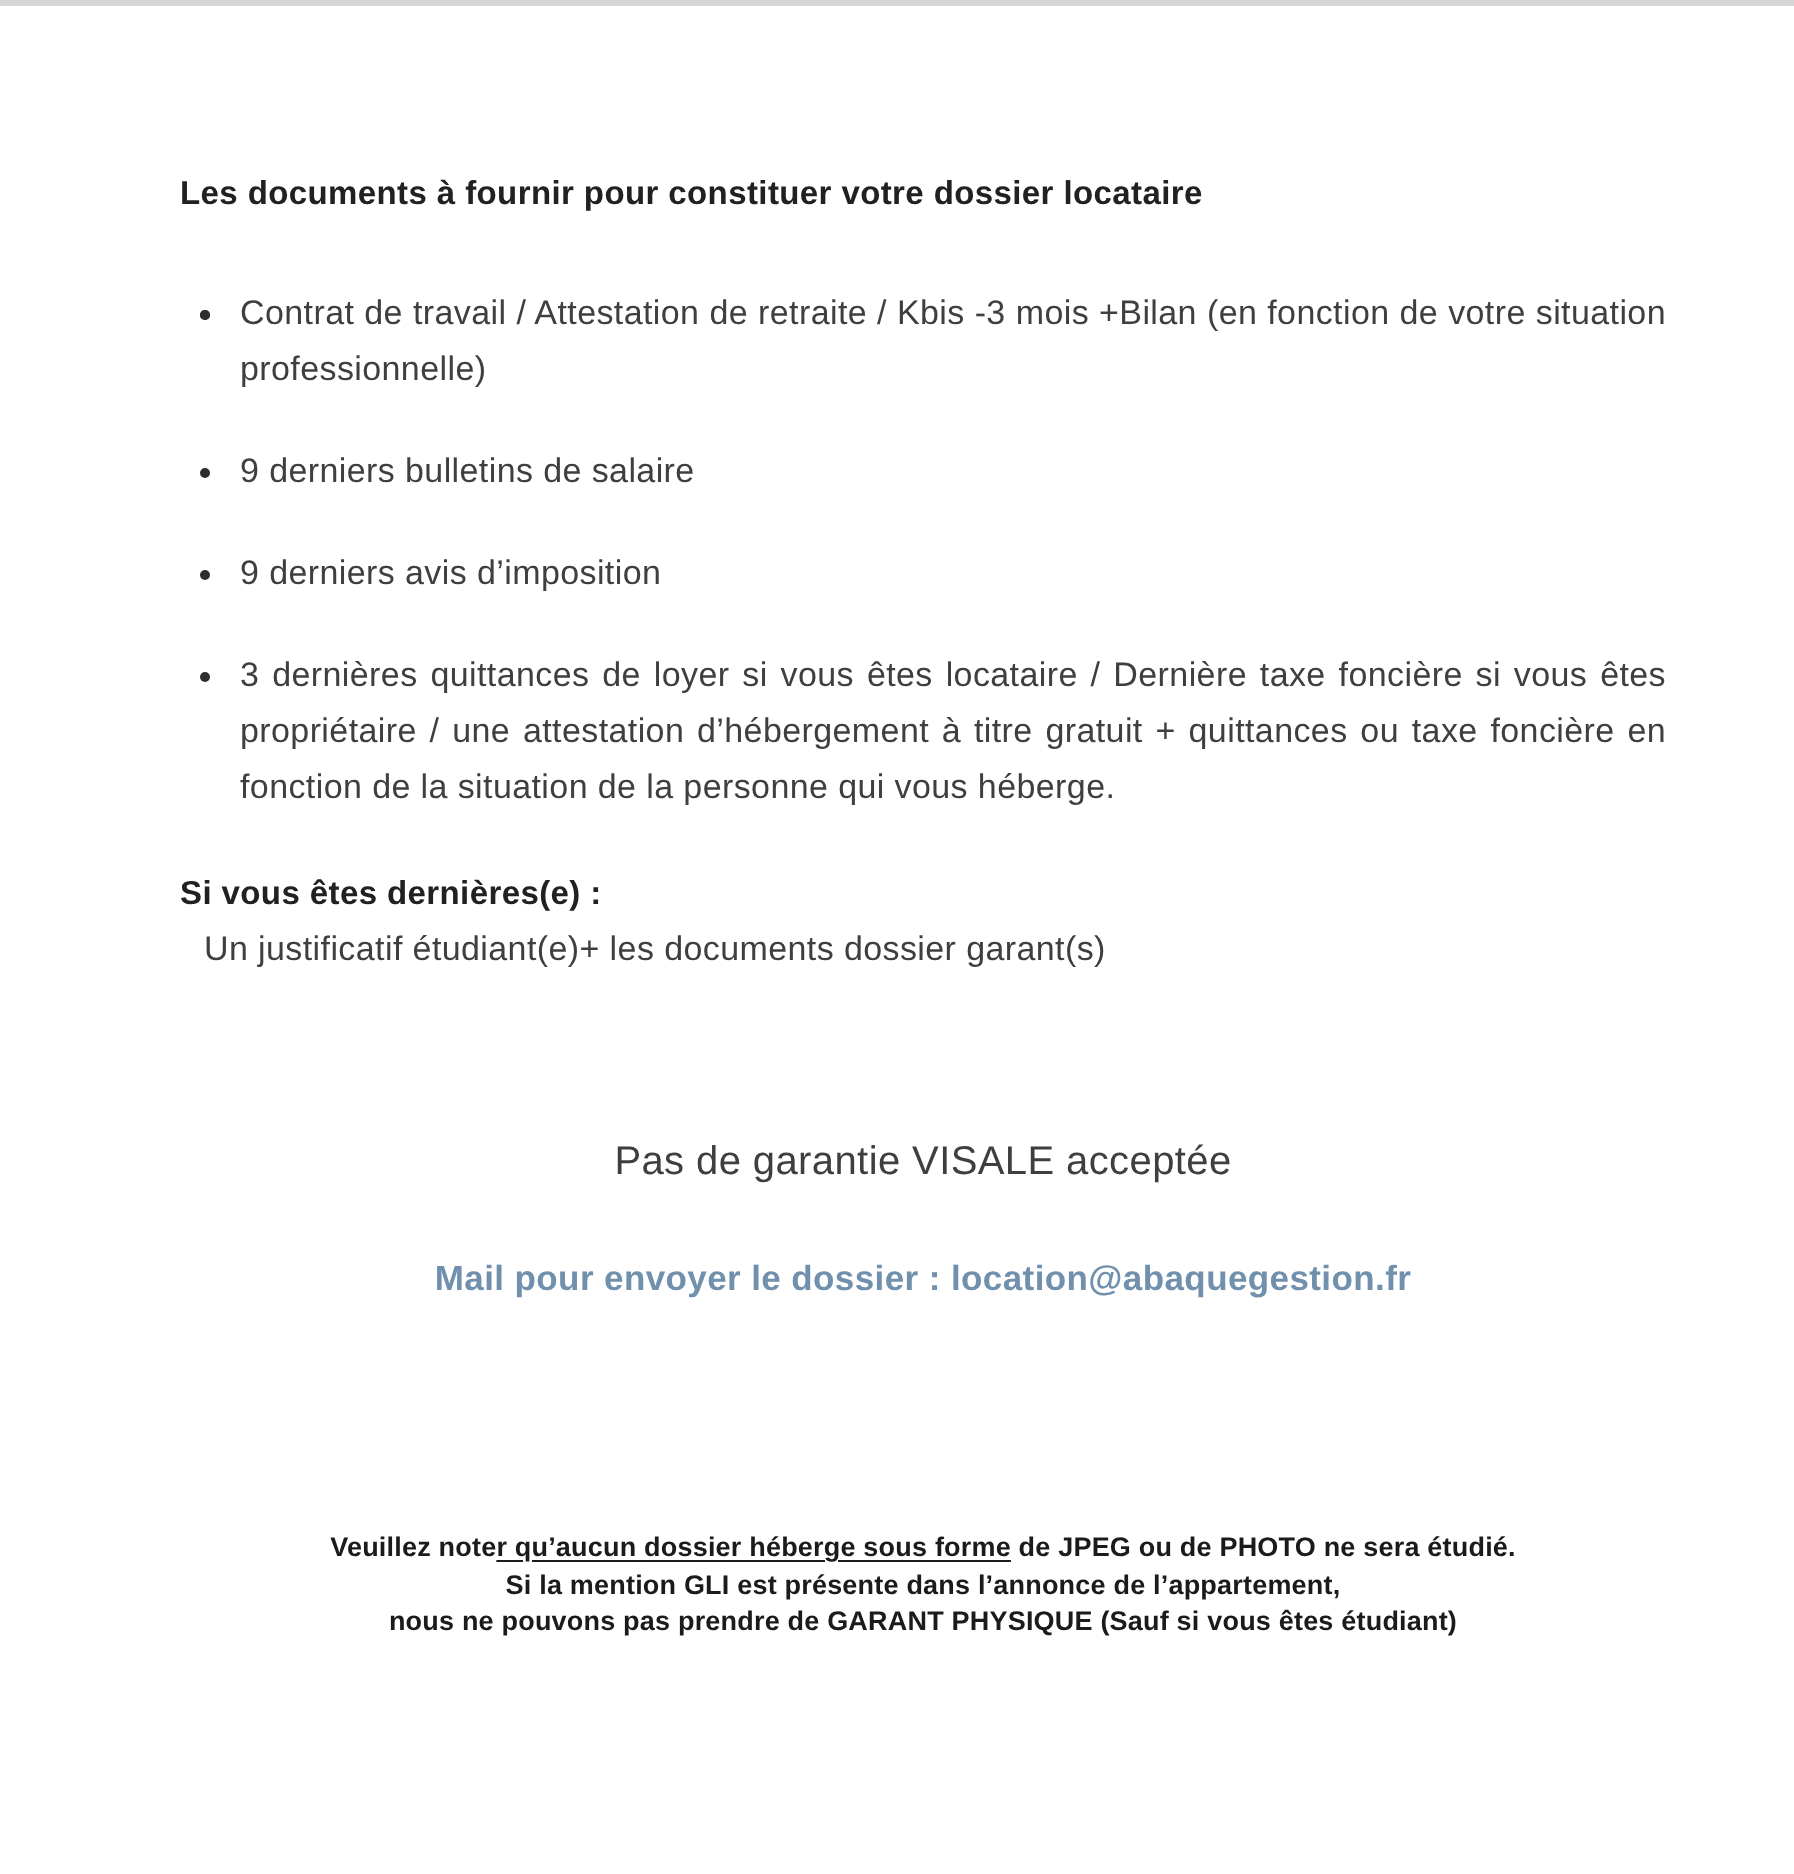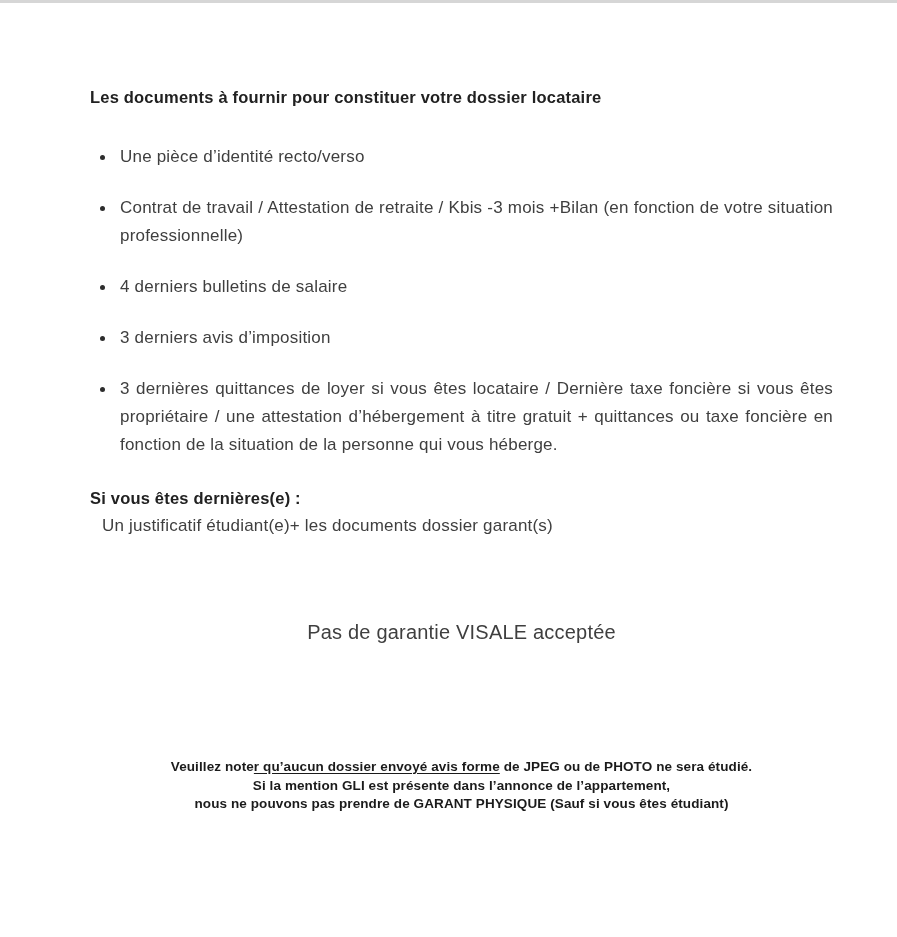--- a/index.html
+++ b/index.html
@@ -95,32 +95,33 @@
   .u { text-decoration: underline; text-underline-offset: 2px; }
 </style>
 </head>
 <body>
 
 <div class="page">
 
   <h1 class="title">Les documents à fournir pour constituer votre dossier locataire</h1>
 
   <ul class="doc-list">
-    <li><span class="dot"></span><span>Une pièce d’identité recto/verso</span></li>
+    <li><span class="dot"></span></li>
     <li><span class="dot"></span><span>Contrat de travail / Attestation de retraite / Kbis -3 mois +Bilan (en fonction de votre situation professionnelle)</span></li>
-    <li><span class="dot"></span><span>4 derniers bulletins de salaire</span></li>
-    <li><span class="dot"></span><span>3 derniers avis d’imposition</span></li>
+    <li><span class="dot"></span><span>9 derniers bulletins de salaire</span></li>
+    <li><span class="dot"></span><span>9 derniers avis d’imposition</span></li>
     <li><span class="dot"></span><span>3 dernières quittances de loyer si vous êtes locataire / Dernière taxe foncière si vous êtes propriétaire / une attestation d’hébergement à titre gratuit + quittances ou taxe foncière en fonction de la situation de la personne qui vous héberge.</span></li>
   </ul>
 
   <p class="student-heading">Si vous êtes dernières(e) :</p>
   <p class="student-text">Un justificatif étudiant(e)+ les documents dossier garant(s)</p>
 
   <p class="visale">Pas de garantie VISALE acceptée</p>
 
+  <p class="mail"><span>Mail pour envoyer le dossier :</span> <span class="email">location@abaquegestion.fr</span></p>
 
   <div class="footer">
-    <p><span>Veuillez note</span><span class="u">r qu’aucun dossier envoyé avis forme</span><span> de JPEG ou de PHOTO ne sera étudié.</span></p>
+    <p><span>Veuillez note</span><span class="u">r qu’aucun dossier héberge sous forme</span><span> de JPEG ou de PHOTO ne sera étudié.</span></p>
     <p>Si la mention GLI est présente dans l’annonce de l’appartement,</p>
     <p>nous ne pouvons pas prendre de GARANT PHYSIQUE (Sauf si vous êtes étudiant)</p>
   </div>
 
 </div>
 
 </body></html>

